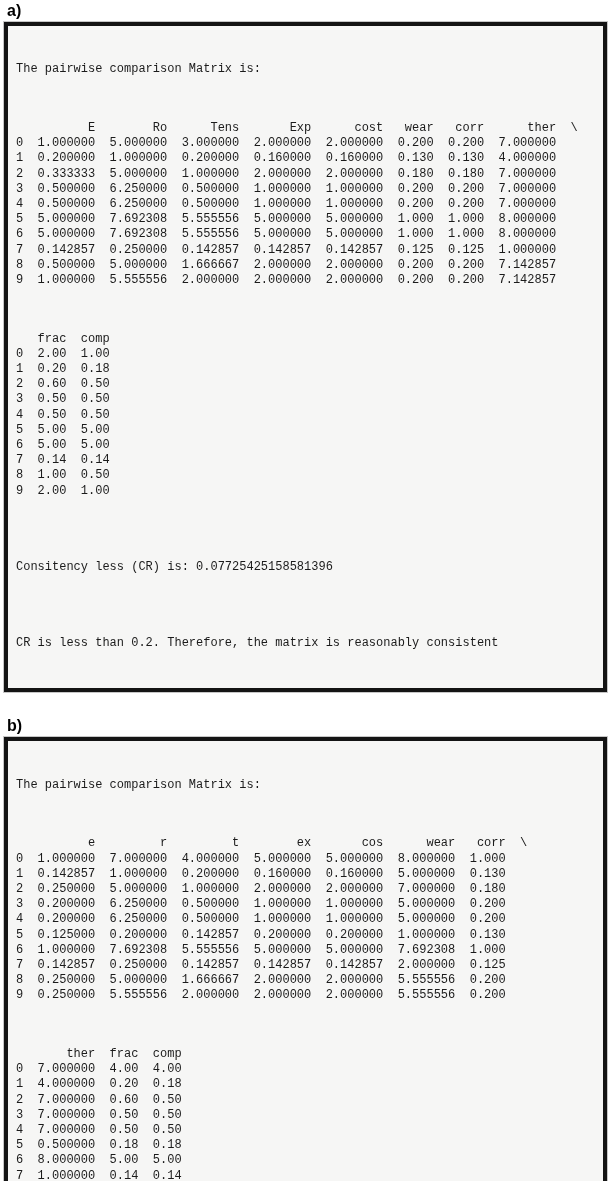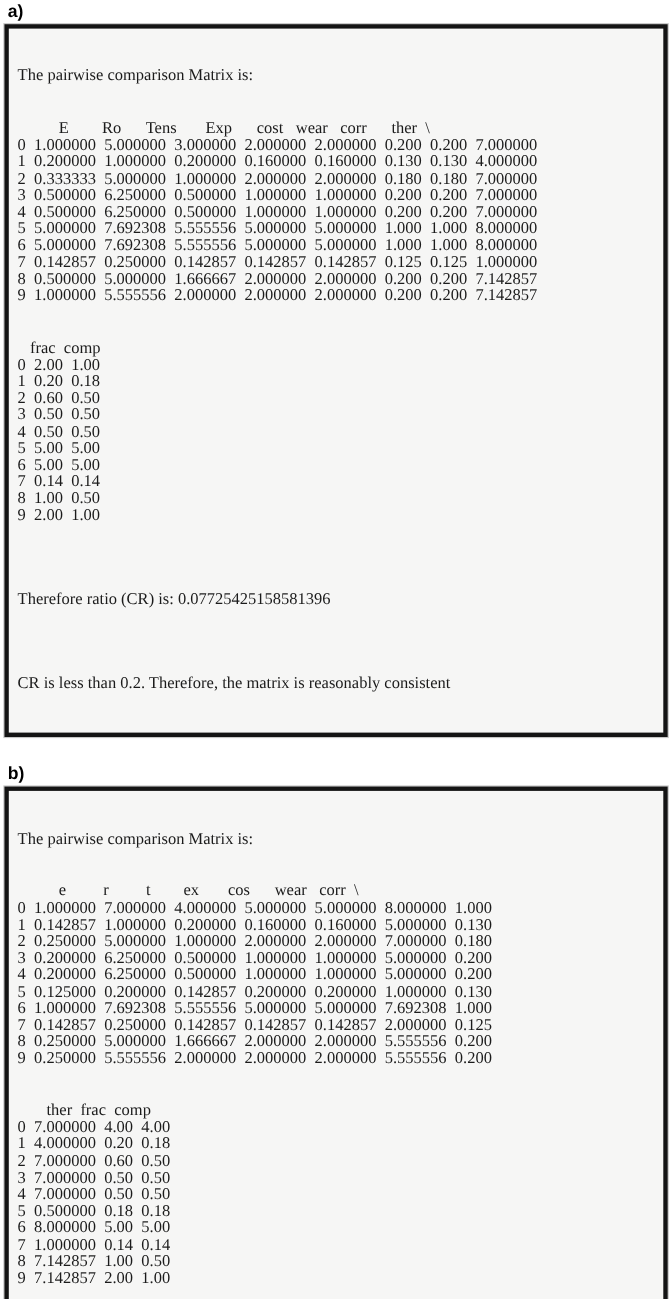--- a/index.html
+++ b/index.html
@@ -19,27 +19,27 @@
   }
   .fig-label.second { margin-top: 25px; }
   .panel {
     margin: 0 4px;
     border: 4px solid #141414;
     box-shadow: 0 0 0 1px #c6c6c6;
     background: #f6f6f5;
     padding: 6px 0 7px 8px;
   }
   .console {
-    font-family: Liberation Serif, serif;
-    font-size: 15px;
+    font-family: Liberation Mono, monospace;
+    font-size: 12px;
     line-height: 15.2px;
     color: #1b1b1b;
     white-space: pre;
   }
-  .blank1 { margin-top: 2px; }  
+  .blank1 { margin-top: 13px; }  
   .blank2 { margin-top: 30.4px; }  
 </style>
 </head>
 <body>
 
 <div>
 
   <div class="fig-label">a)</div>
   <div class="panel">
     <div class="console">
@@ -59,21 +59,21 @@
 0  2.00  1.00
 1  0.20  0.18
 2  0.60  0.50
 3  0.50  0.50
 4  0.50  0.50
 5  5.00  5.00
 6  5.00  5.00
 7  0.14  0.14
 8  1.00  0.50
 9  2.00  1.00</div>
-      <div class="blank2">Therefore ratio (CR) is: 0.07725425158581396</div>
+      <div class="blank2">Consitency less (CR) is: 0.07725425158581396</div>
       <div class="blank2">CR is less than 0.2. Therefore, the matrix is reasonably consistent</div>
     </div>
   </div>
 
   <div class="fig-label second">b)</div>
   <div class="panel">
     <div class="console">
       <div>The pairwise comparison Matrix is:</div>
       <div class="blank1">          e         r         t        ex       cos      wear   corr  \
 0  1.000000  7.000000  4.000000  5.000000  5.000000  8.000000  1.000

